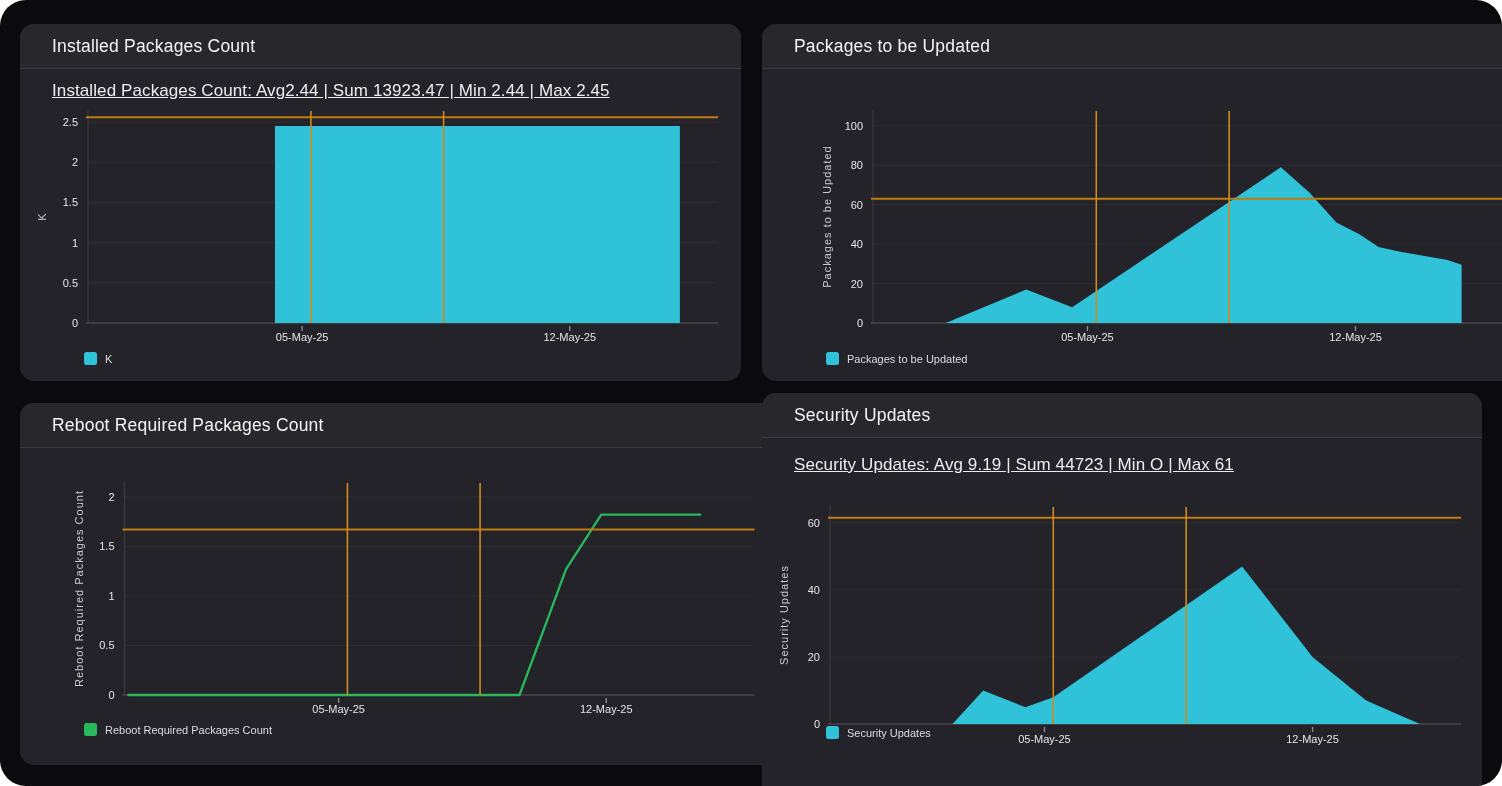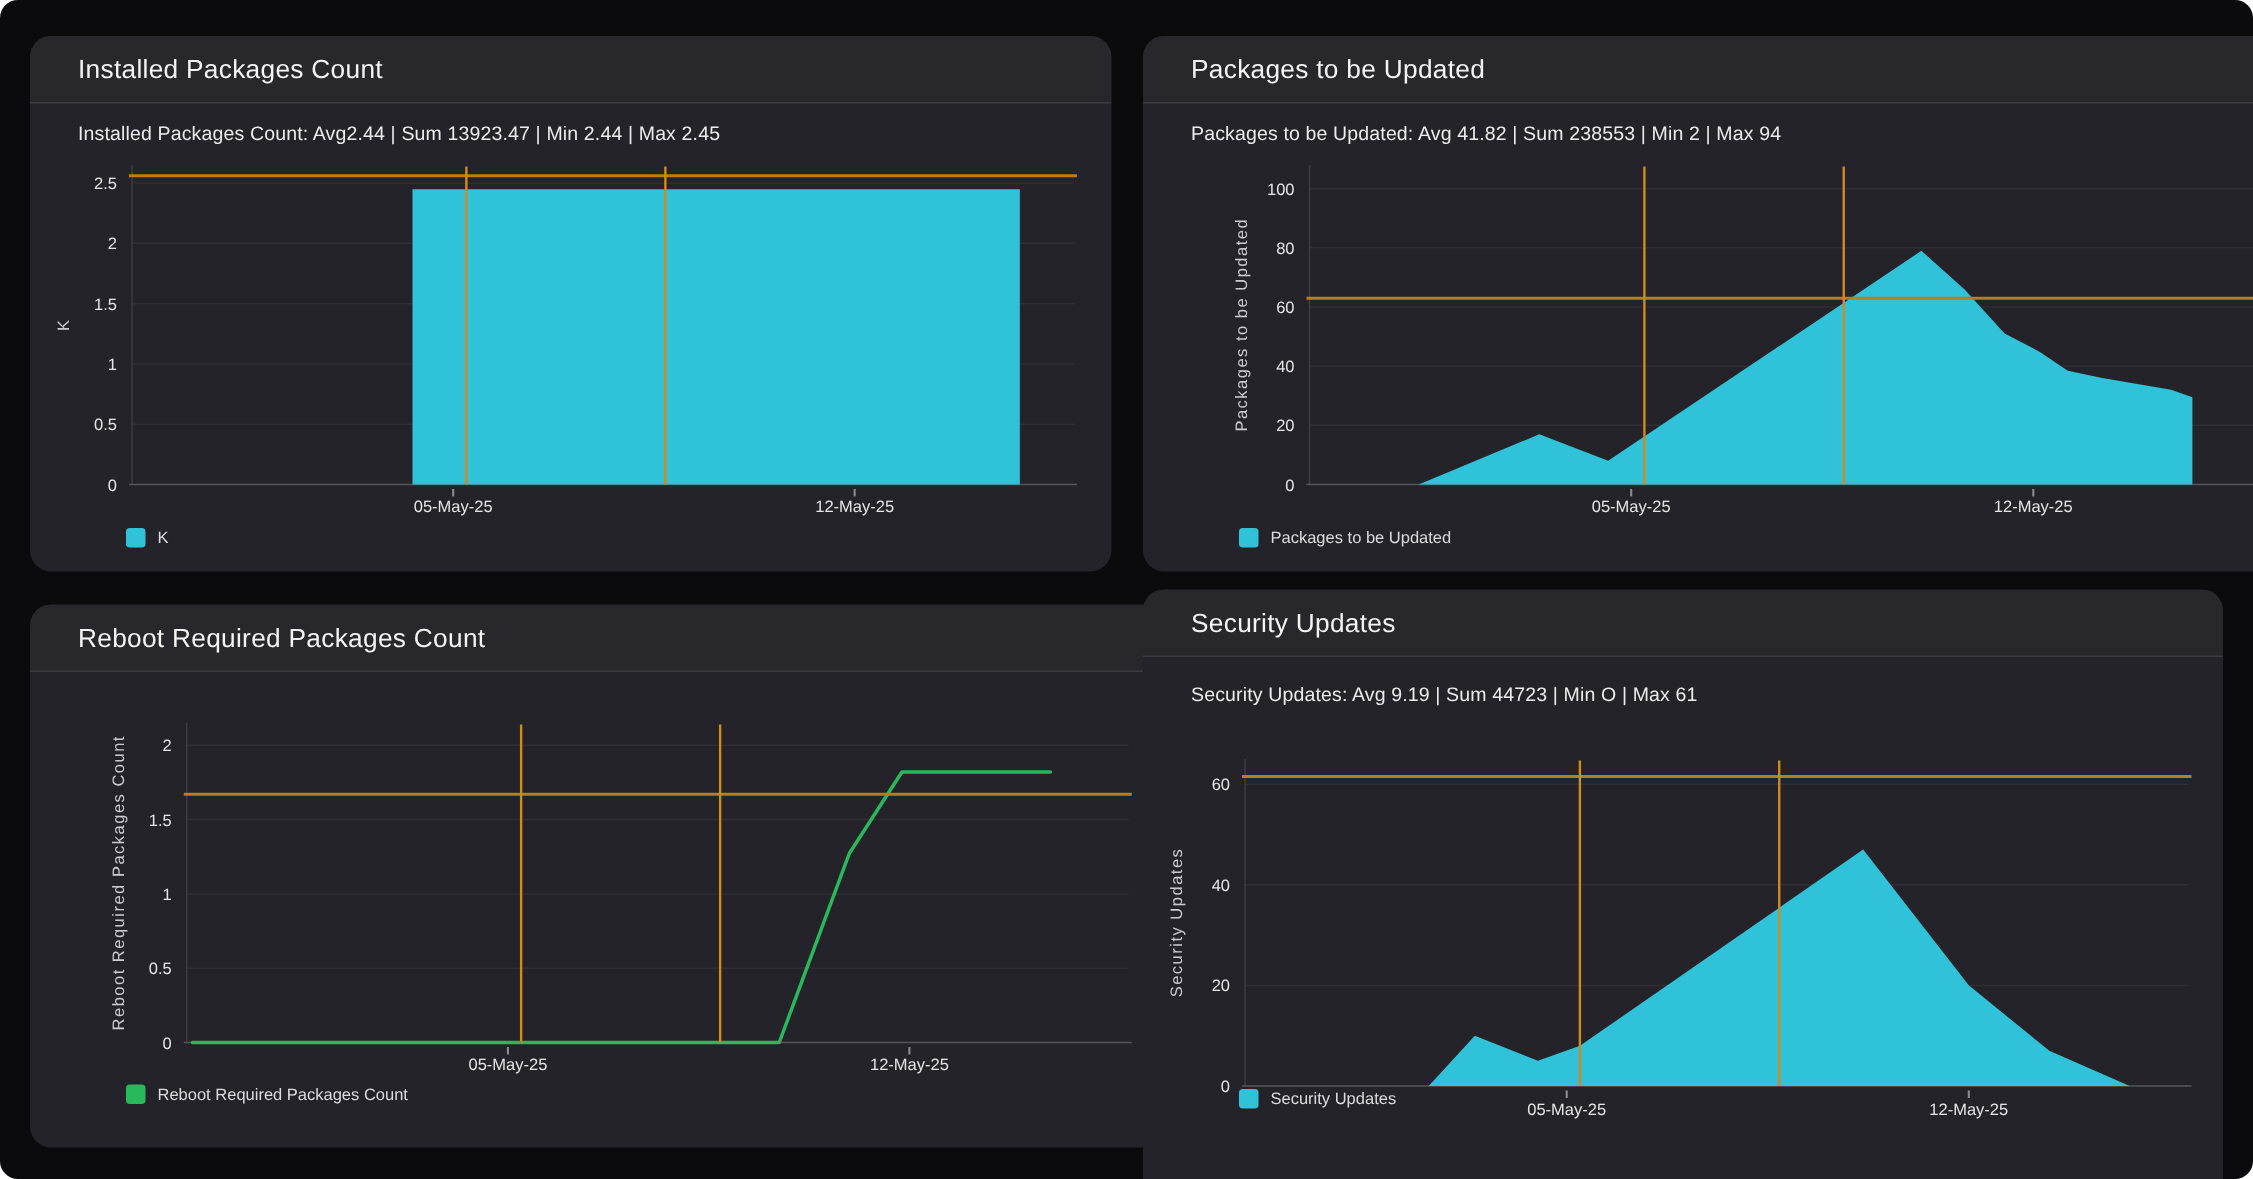--- a/index.html
+++ b/index.html
@@ -1,21 +1,21 @@
 <!DOCTYPE html>
 <html><head>
 <meta charset="utf-8">
 <style>
   html,body{margin:0;padding:0;background:#ffffff;}
   body{font-family:"Liberation Sans",sans-serif;}
-  .stage{position:relative;width:1502px;height:786px;background:#0b0b0e;border-radius:12px;overflow:hidden;}
+  .stage{position:relative;width:1502px;height:786px;background:#0b0b0e;border-radius:26px;overflow:hidden;}
   .panel{position:absolute;background:#232329;border-radius:14px;overflow:hidden;}
   .panel-header{height:44px;background:#27272c;border-bottom:1px solid #3a3a40;display:flex;align-items:center;padding:0 32px;}
   .panel-title{margin:0;font-size:17.5px;font-weight:500;color:#f4f4f5;letter-spacing:.2px;}
-  .subtitle{position:absolute;left:32px;top:57px;font-size:13px;font-weight:400;color:#ececee;letter-spacing:.1px;}
+  .subtitle{position:absolute;left:32px;top:57px;font-size:17px;font-weight:400;color:#ececee;letter-spacing:.1px;text-decoration:underline;}
   svg.chart{position:absolute;inset:0;width:100%;height:100%;display:block;}
   .legend{position:absolute;left:64px;display:flex;align-items:center;gap:8px;}
   .swatch{width:13px;height:13px;border-radius:2.5px;display:inline-block;background:#2fc2d9;}
   .legend-label{font-size:11px;color:#dcdce0;}
   .tick-text{font-size:11px;fill:#e5e5e8;}
   .axis-title{font-size:11px;fill:#cbcbd0;letter-spacing:1px;}
 </style>
 </head>
 <body>
 
@@ -53,21 +53,20 @@
     <div class="legend" style="top:328px;">
       <span class="swatch" style="background: rgb(47, 194, 217);"></span>
       <span class="legend-label">K</span>
     </div>
   </section>
 
   <section class="panel" style="left:762px;top:24px;width:806px;height:357px;">
     <div class="panel-header">
       <h2 class="panel-title">Packages to be Updated</h2>
     </div>
-    <div class="subtitle">Packages to be Updated: Avg 41.82 | Sum 238553 | Min 2 | Max 94</div>
     <svg class="chart" viewBox="0 0 720 357">
         <text x="58" y="303" text-anchor="end" class="tick-text">0</text>
         <line x1="68" y1="259.55555555555554" x2="697" y2="259.55555555555554" stroke="#2e2e34" stroke-width="1"></line>
         <text x="58" y="263.55555555555554" text-anchor="end" class="tick-text">20</text>
         <line x1="68" y1="220.11111111111111" x2="697" y2="220.11111111111111" stroke="#2e2e34" stroke-width="1"></line>
         <text x="58" y="224.11111111111111" text-anchor="end" class="tick-text">40</text>
         <line x1="68" y1="180.66666666666666" x2="697" y2="180.66666666666666" stroke="#2e2e34" stroke-width="1"></line>
         <text x="58" y="184.66666666666666" text-anchor="end" class="tick-text">60</text>
         <line x1="68" y1="141.22222222222223" x2="697" y2="141.22222222222223" stroke="#2e2e34" stroke-width="1"></line>
         <text x="58" y="145.22222222222223" text-anchor="end" class="tick-text">80</text>

